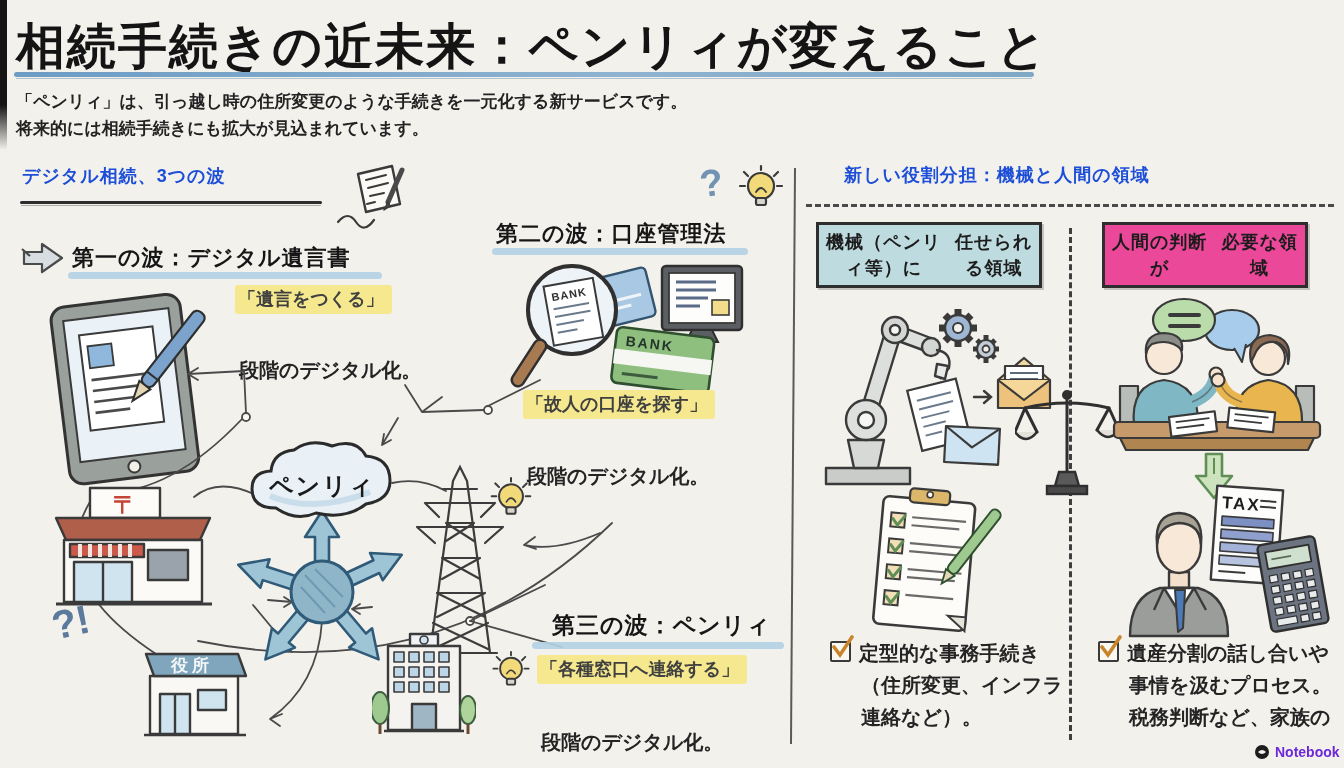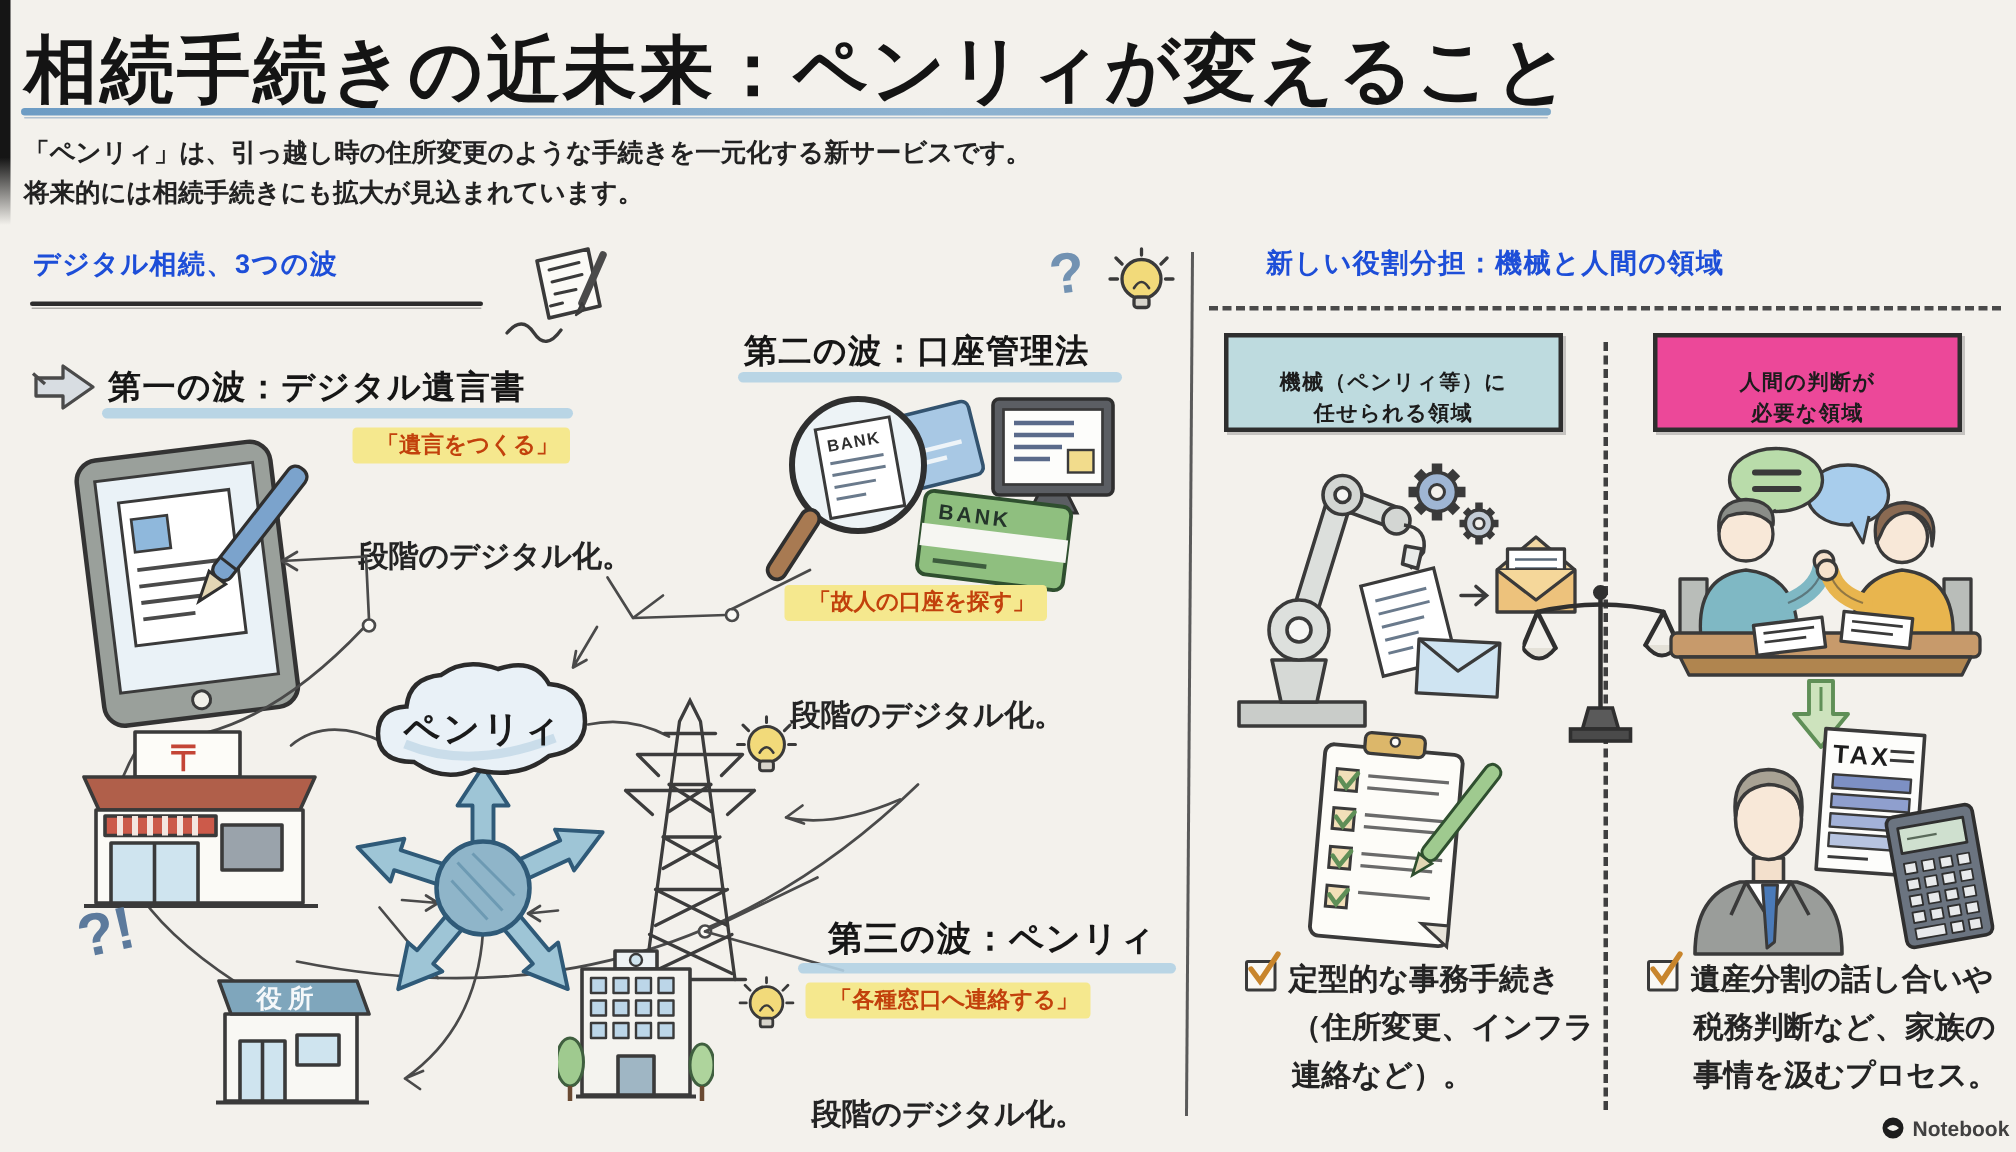--- a/index.html
+++ b/index.html
@@ -7,26 +7,26 @@
   body {
     font-family:"Liberation Sans","DejaVu Sans",sans-serif;
     background:#f3f1ec; color:#1d1d1f;
     position:relative; overflow:hidden;
   }
   .abs { position:absolute; }
   .title { font-size:49px; font-weight:700; letter-spacing:2px; color:#141414; white-space:nowrap; }
   .subtitle { font-size:17px; font-weight:700; color:#222; white-space:nowrap; }
   .sec-head { font-size:18px; font-weight:700; letter-spacing:1px; color:#1d4ed8; white-space:nowrap; }
   .wave-title { font-size:22px; font-weight:700; letter-spacing:1px; color:#161616; white-space:nowrap; }
-  .hl-yellow { background:#f5e88e; padding:2px 8px 3px 16px; font-size:15px; font-weight:700; color:#c2410c; border-radius:3px; white-space:nowrap; display:inline-block; }
+  .hl-yellow { background:#f5e88e; padding:2px 8px 3px 3px; font-size:18px; font-weight:700; color:#404040; border-radius:3px; white-space:nowrap; display:inline-block; }
   .caption { font-size:20px; font-weight:700; color:#242424; white-space:nowrap;margin-top:36px; }
   .swipe-blue { background:#b3d2e4; border-radius:4px; opacity:.9; }
   .dark-rule { background:#2c2c2c; border-radius:2px; box-shadow:0 3px 0 -1px rgba(44,44,44,.35); }
-  .role-box { border:3px solid #2e2e2e; display:flex; flex-direction:column; align-items:center; justify-content:flex-end;
-              font-size:14px; font-weight:700; line-height:1.45; letter-spacing:1px; text-align:center; color:#1c1c1c;
+  .role-box { border:3px solid #2e2e2e; display:flex; flex-direction:row; align-items:center; justify-content:flex-end;
+              font-size:18px; font-weight:700; line-height:1.45; letter-spacing:1px; text-align:center; color:#1c1c1c;
               box-shadow:2px 2px 0 rgba(60,60,60,.25); }
   .note { font-size:20px; font-weight:700; line-height:32px; color:#242424; white-space:nowrap; }
   .note .ind { padding-left:31px; display:block; }
   .chk { display:inline-block; width:21px; height:21px; border:2.5px solid #3a3a3a; border-radius:2px; position:relative; top:2px; margin-right:8px; background:#faf8f3; }
   .doodle { font-size:40px; font-weight:700; color:#5c7a9c; }
   svg text { font-family:"Liberation Sans","DejaVu Sans",sans-serif; }
 </style>
 </head>
 <body>
 
@@ -498,22 +498,22 @@
         <rect x="167" y="132" width="8" height="7"></rect>
         <rect x="179" y="132" width="8" height="7"></rect>
     </g>
   </g>
 </svg>
 
 <div class="abs note" style="left:1098px;top:637px;">
   <span class="chk"><svg width="26" height="24" viewBox="0 0 26 24" style="position:absolute;left:-2px;top:-8px;">
         <path d="M4 12 l6 8 L22 2" fill="none" stroke="#c8852c" stroke-width="3.6" stroke-linecap="round"></path>
       </svg></span><span>遺産分割の話し合いや</span>
+  <span class="ind">事情を汲むプロセス。</span>
   <span class="ind">税務判断など、家族の</span>
-  <span class="ind">事情を汲むプロセス。</span>
 </div>
 
 <div class="abs" style="left:1254px;top:744px;display:flex;align-items:center;gap:5px;">
   <svg width="16" height="16" viewBox="0 0 16 16">
     <path d="M8 1 A7 7 0 1 0 8 15 A7 7 0 0 0 8 1 Z M4 8 Q 8 4 12 8 Q 8 12 4 8 Z" fill="#1d1d1d"></path>
   </svg>
-  <span style="font-size:14px;font-weight:700;color:#404040;">Notebook</span>
+  <span style="font-size:14px;font-weight:700;color:#6d28d9;">Notebook</span>
 </div>
 
 </body></html>

